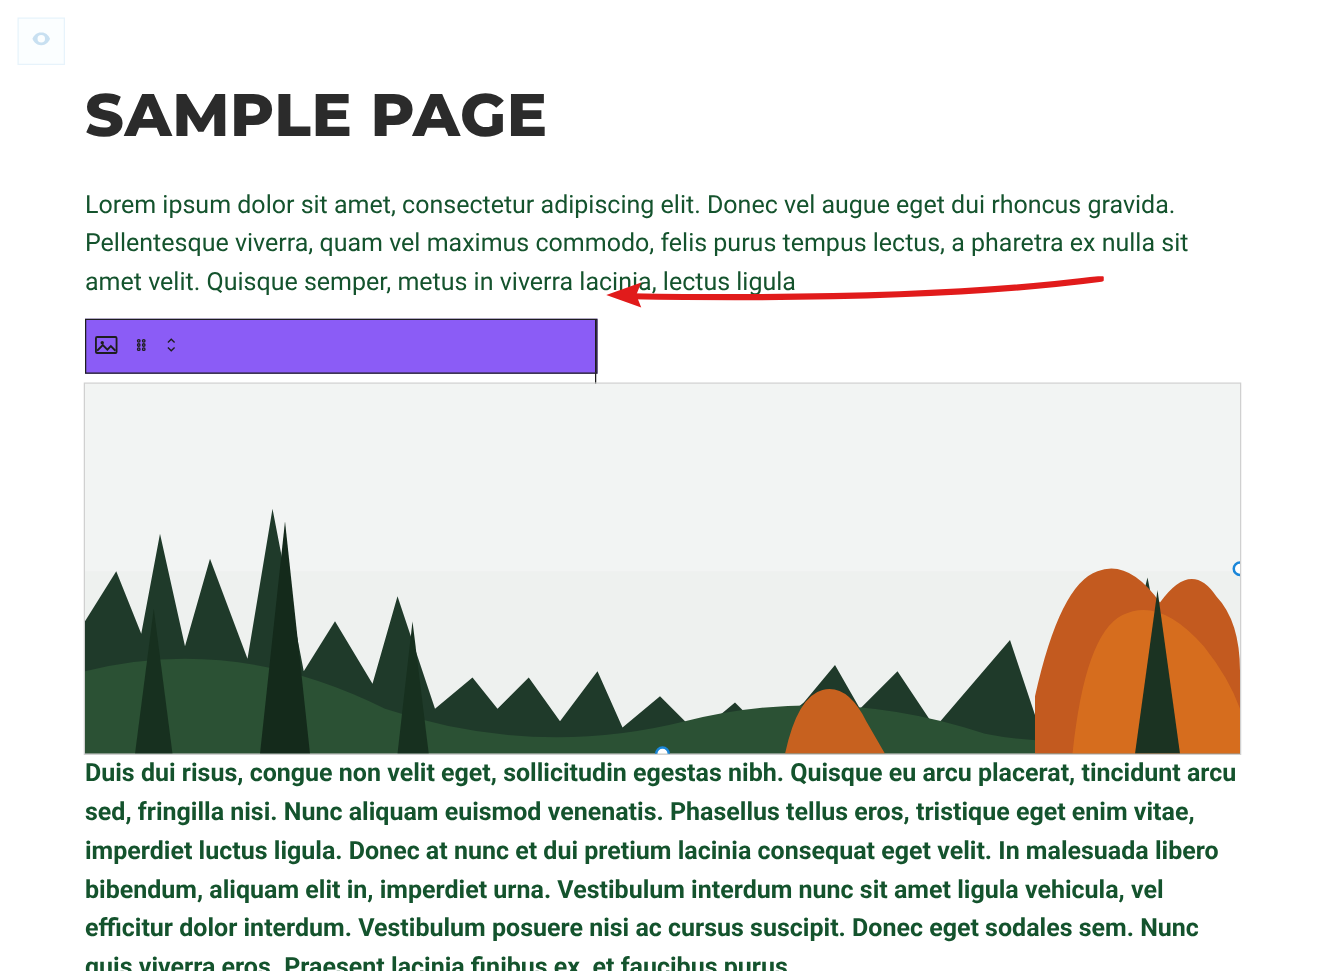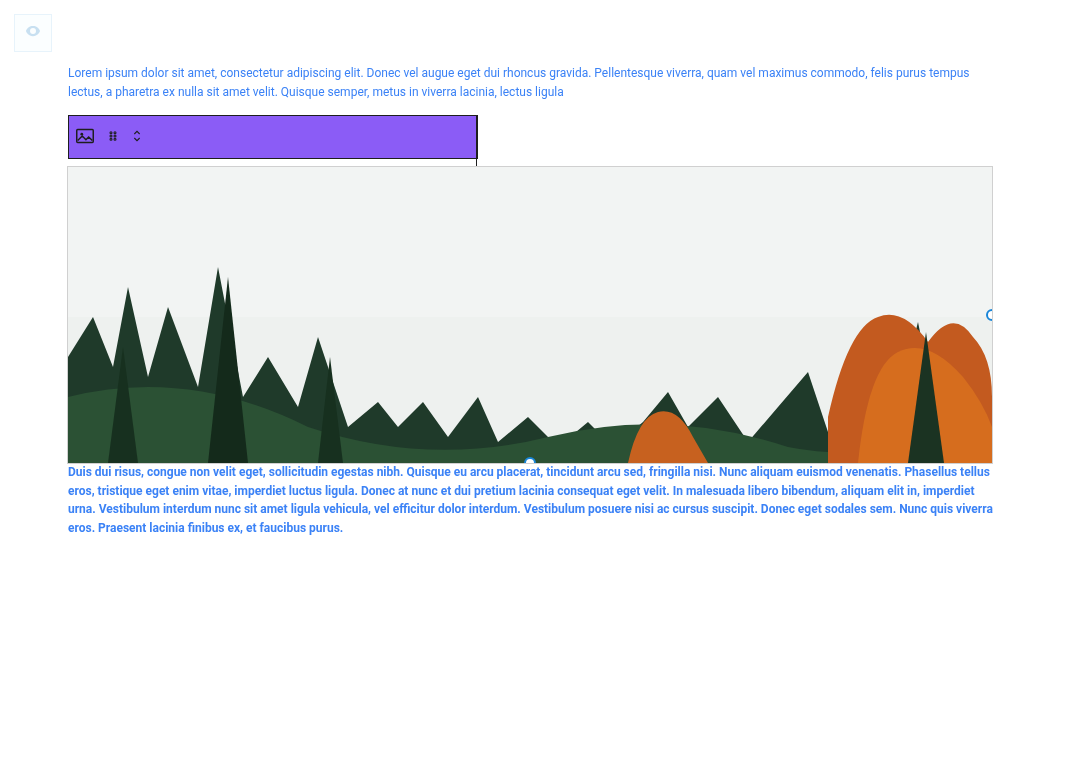--- a/index.html
+++ b/index.html
@@ -1,21 +1,21 @@
 <!DOCTYPE html>
 <html><head>
 <meta charset="utf-8">
 <style>
   html,body{margin:0;padding:0;background:#fff;font-family:-apple-system,BlinkMacSystemFont,"Segoe UI",Roboto,Helvetica,Arial,sans-serif;color:#1e1e1e;}
   .page{width:1071px;min-height:777px;position:relative;box-sizing:border-box;padding:14px 14px 30px 14px;}
   .preview-badge{position:absolute;top:14px;left:14px;width:36px;height:36px;border:1px solid #e7f3fb;background:#fbfeff;display:flex;align-items:center;justify-content:center;}
   .preview-badge svg{width:18px;height:18px;opacity:.35;fill:#6aa9d8;}
   .content{margin:50px 0 0 54px;max-width:960px;}
   h1.title{margin:0 0 26px 0;font-family:Montserrat,"Segoe UI",Arial,sans-serif;font-weight:800;font-size:48px;letter-spacing:.5px;color:#2b2b2b;}
-  p.para{margin:0 0 14px 0;font-size:12px;line-height:1.55;color:#3b82f6;max-width:930px;}
+  p.para{margin:0 0 14px 0;font-size:20px;line-height:1.55;color:#14532d;max-width:930px;}
   
   .block-toolbar{display:flex;border:1px solid #1e1e1e;background:#8b5cf6;height:44px;width:410px;margin:4px 0 8px 0;box-sizing:border-box;flex-direction:column;}
   .tb-group{display:flex;align-items:center;border-right:1px solid #1e1e1e;}
   .tb-group:last-child{border-right:none;}
   .tb-btn{background:none;border:none;padding:0;margin:0;height:42px;display:flex;align-items:center;justify-content:center;cursor:pointer;color:#1e1e1e;}
   .ico{width:32px;}
   .ico svg{width:22px;height:22px;stroke:#1e1e1e;fill:none;stroke-width:1.6;}
   .ico.narrow{width:24px;}
   .ico.narrow svg{width:16px;height:16px;}
   .txt{padding:0 14px;font-size:13px;color:#1e1e1e;}
@@ -38,20 +38,21 @@
   <div class="preview-badge">
     <span>
       <svg viewBox="0 0 24 24">
           <path d="M12 5C6 5 2.7 11 2.7 12c0 1 3.3 7 9.3 7s9.3-6 9.3-7c0-1-3.3-7-9.3-7zm0 11a4 4 0 1 1 0-8 4 4 0 0 1 0 8z"></path>
         </svg>
     </span>
   </div>
 
   <div class="content">
 
+    <h1 class="title">SAMPLE PAGE</h1>
 
     <p class="para">Lorem ipsum dolor sit amet, consectetur adipiscing elit. Donec vel augue eget dui rhoncus gravida. Pellentesque viverra, quam vel maximus commodo, felis purus tempus lectus, a pharetra ex nulla sit amet velit. Quisque semper, metus in viverra lacinia, lectus ligula</p>
 
     <div class="block-toolbar">
 
       <div class="tb-group">
         <button class="tb-btn ico">
           <span>
             <svg viewBox="0 0 24 24">
                 <rect x="3" y="5" width="18" height="14" rx="1"></rect>

